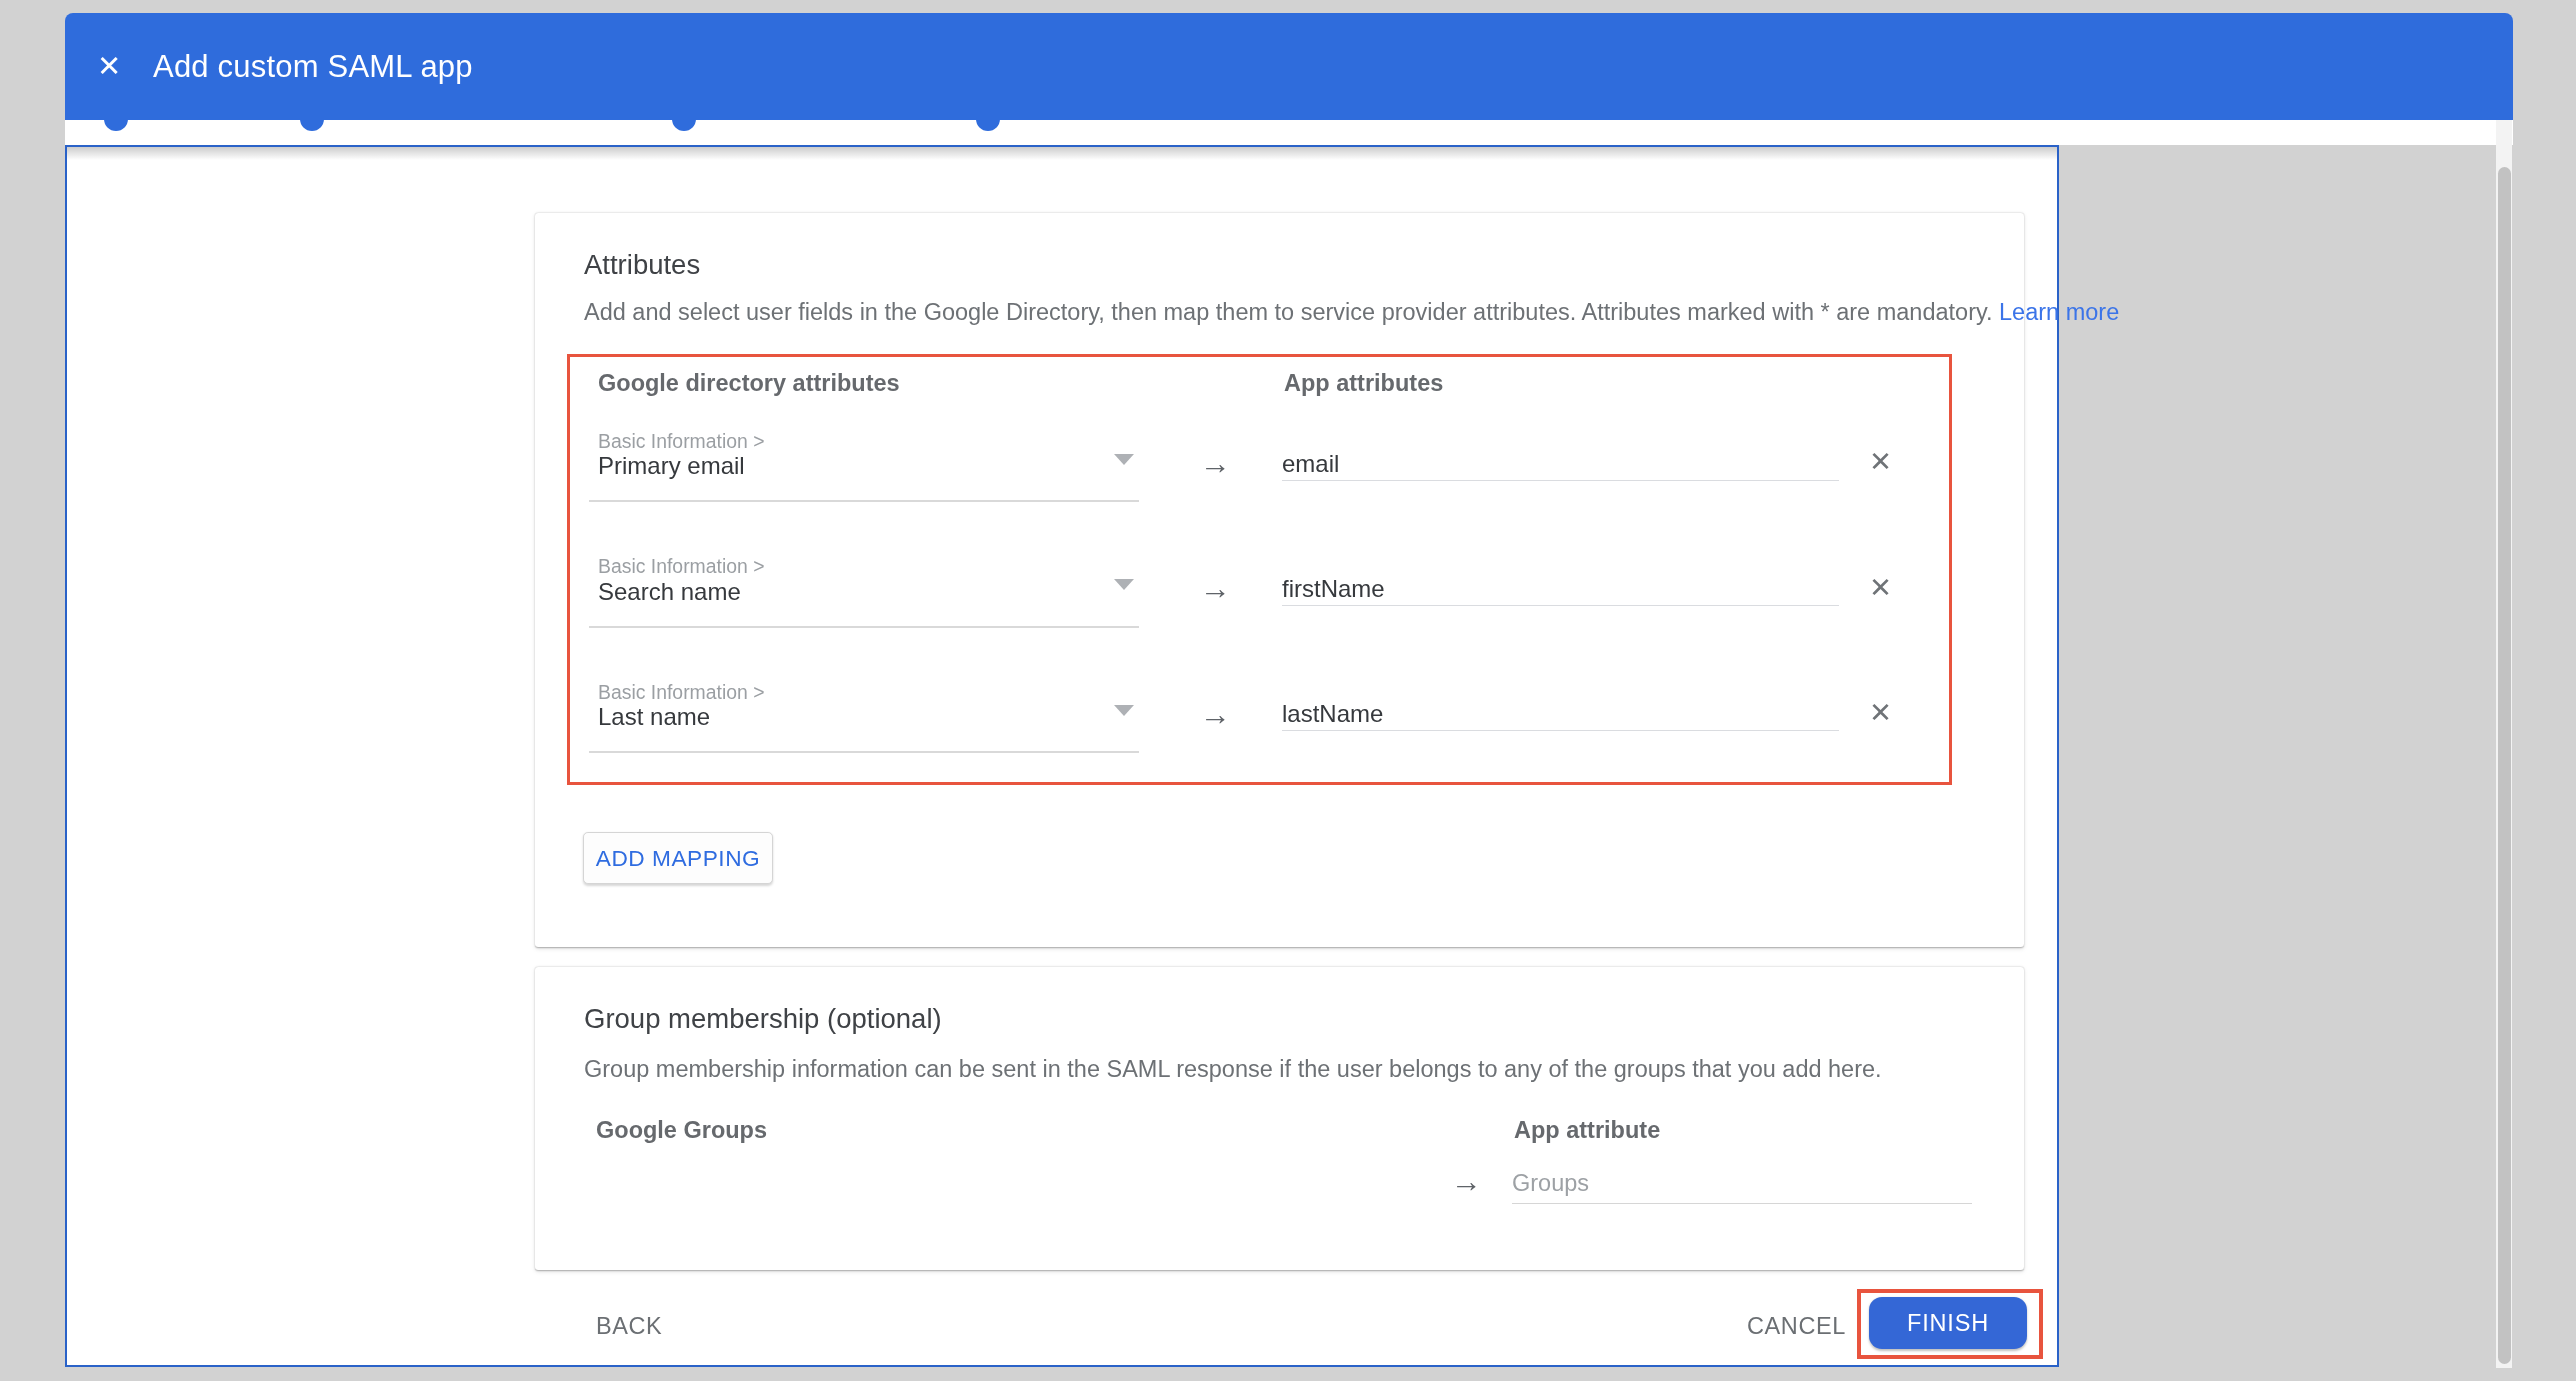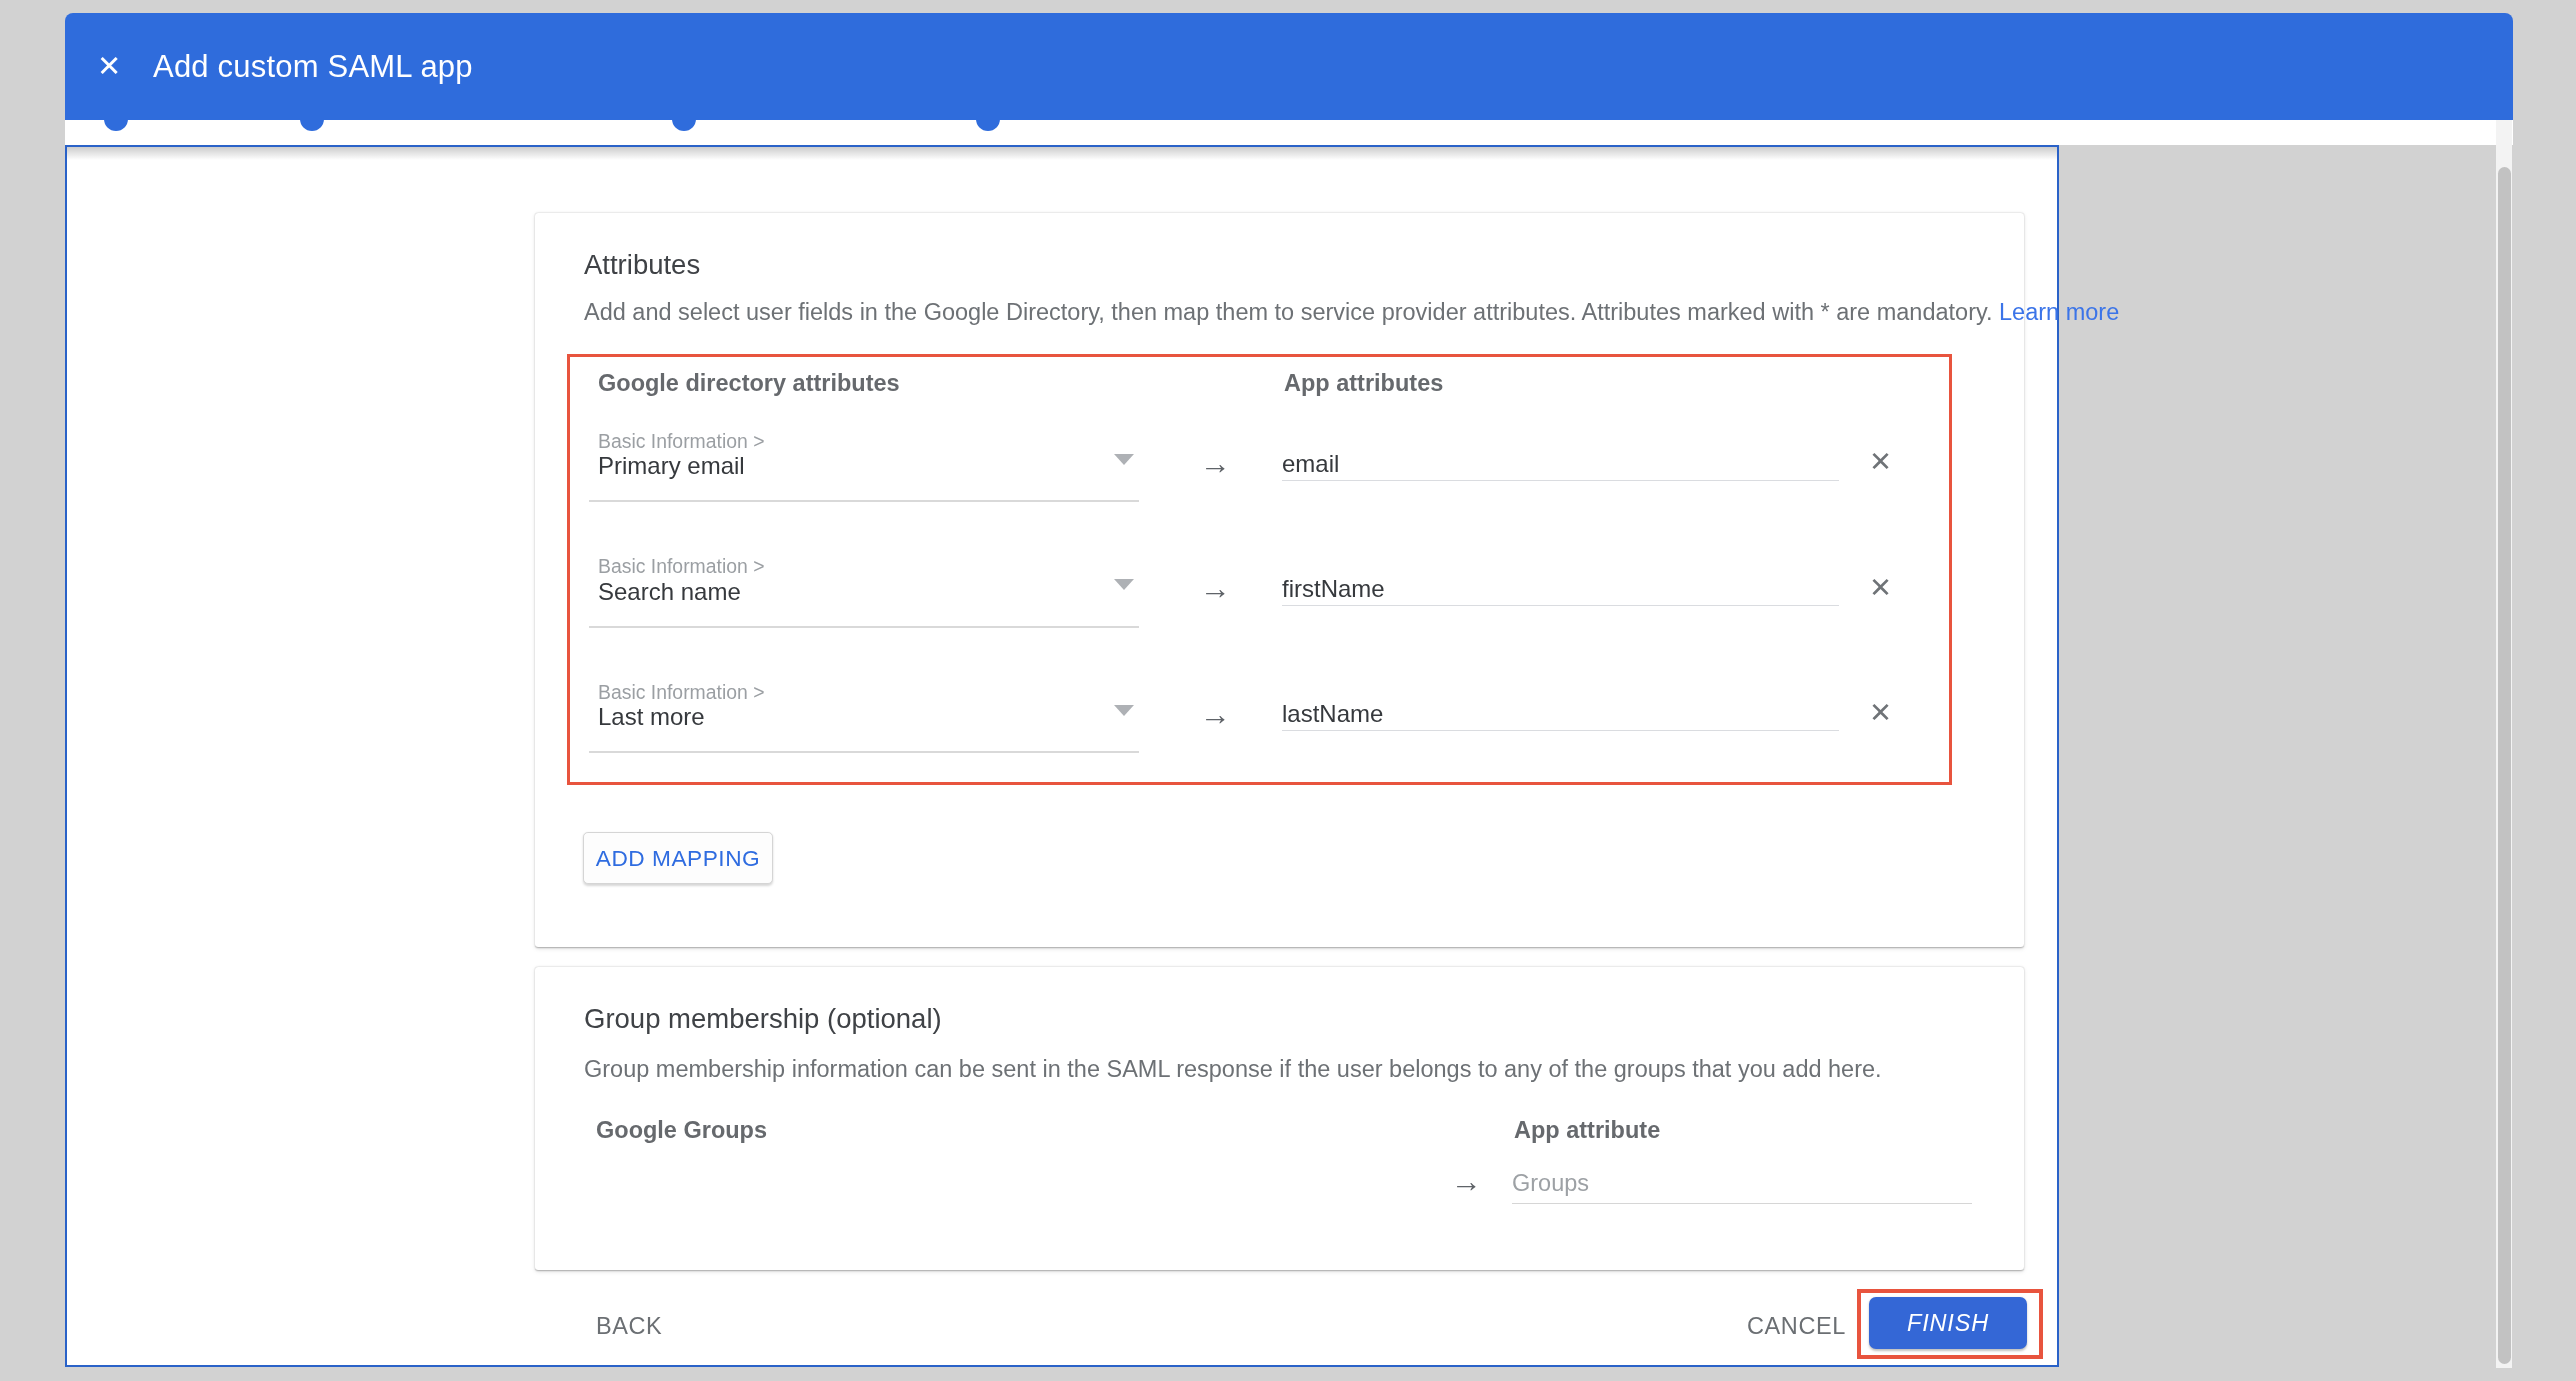--- a/index.html
+++ b/index.html
@@ -52,22 +52,22 @@
   .ginput{position:absolute;background:transparent;border:none;font-family:inherit;font-size:23.5px;
           color:#36393d;padding:0;outline:none;}
   .ginput::placeholder{color:#9da1a5;opacity:1;}
   .search-input{left:54px;top:197px;width:826px;height:46px;border-bottom:2.4px solid #cfcfcf;}
   .groups-input{left:977px;top:197px;width:460px;height:39px;border-bottom:1.6px solid #d6d6d6;}
 
   .footer-text{position:absolute;top:1166px;font-size:23.5px;font-weight:500;letter-spacing:0.6px;color:#6b6f73;cursor:pointer;}
   .finish-outline{position:absolute;left:1790px;top:1142px;width:186px;height:70px;box-sizing:border-box;
                   border:4px solid #e8543e;}
   .finish-btn{position:absolute;left:1802px;top:1150px;width:158px;height:52px;background:#3467d6;border:none;
-              border-radius:7px;box-shadow:0 1.6px 2.4px rgba(0,0,0,0.25);
-              font-family:inherit;font-size:23.5px;font-weight:500;letter-spacing:0.8px;color:#ffffff;cursor:pointer;font-style:italic;}
+              border-radius:13px;box-shadow:0 1.6px 2.4px rgba(0,0,0,0.25);
+              font-family:inherit;font-size:23.5px;font-weight:500;letter-spacing:0.8px;color:#ffffff;cursor:pointer;}
 
   .scroll-track{position:absolute;left:2496px;top:120px;width:16px;height:1248px;background:#f3f3f3;}
   .scroll-thumb{position:absolute;left:2498px;top:167px;width:13px;height:1197px;border-radius:6.5px;background:#c2c2c2;}
 </style>
 </head>
 <body>
 
 <div class="page">
 
   <div class="dot" style="left:104px"></div>
@@ -102,21 +102,21 @@
 
         <div class="rowlabel" style="left:28px;top:198px">Basic Information &gt;</div>
         <div class="rowname" style="left:28px;top:221px">Search name</div>
         <div class="tri" style="left:544px;top:222px"></div>
         <div class="sel-underline" style="left:18.6px;top:269px"></div>
         <div class="maparrow" style="left:609px;top:214px">→</div>
         <input class="mapinput" style="left: 712px; top: 216px;" value="firstName">
         <div class="xbtn" style="left:1288px;top:213px">✕</div>
 
         <div class="rowlabel" style="left:28px;top:324px">Basic Information &gt;</div>
-        <div class="rowname" style="left:28px;top:346px">Last more</div>
+        <div class="rowname" style="left:28px;top:346px">Last name</div>
         <div class="tri" style="left:544px;top:348px"></div>
         <div class="sel-underline" style="left:18.6px;top:394px"></div>
         <div class="maparrow" style="left:609px;top:340px">→</div>
         <input class="mapinput" style="left: 712px; top: 341px;" value="lastName">
         <div class="xbtn" style="left:1288px;top:338px">✕</div>
       </div>
 
       <button class="add-mapping">ADD MAPPING</button>
     </div>
 

